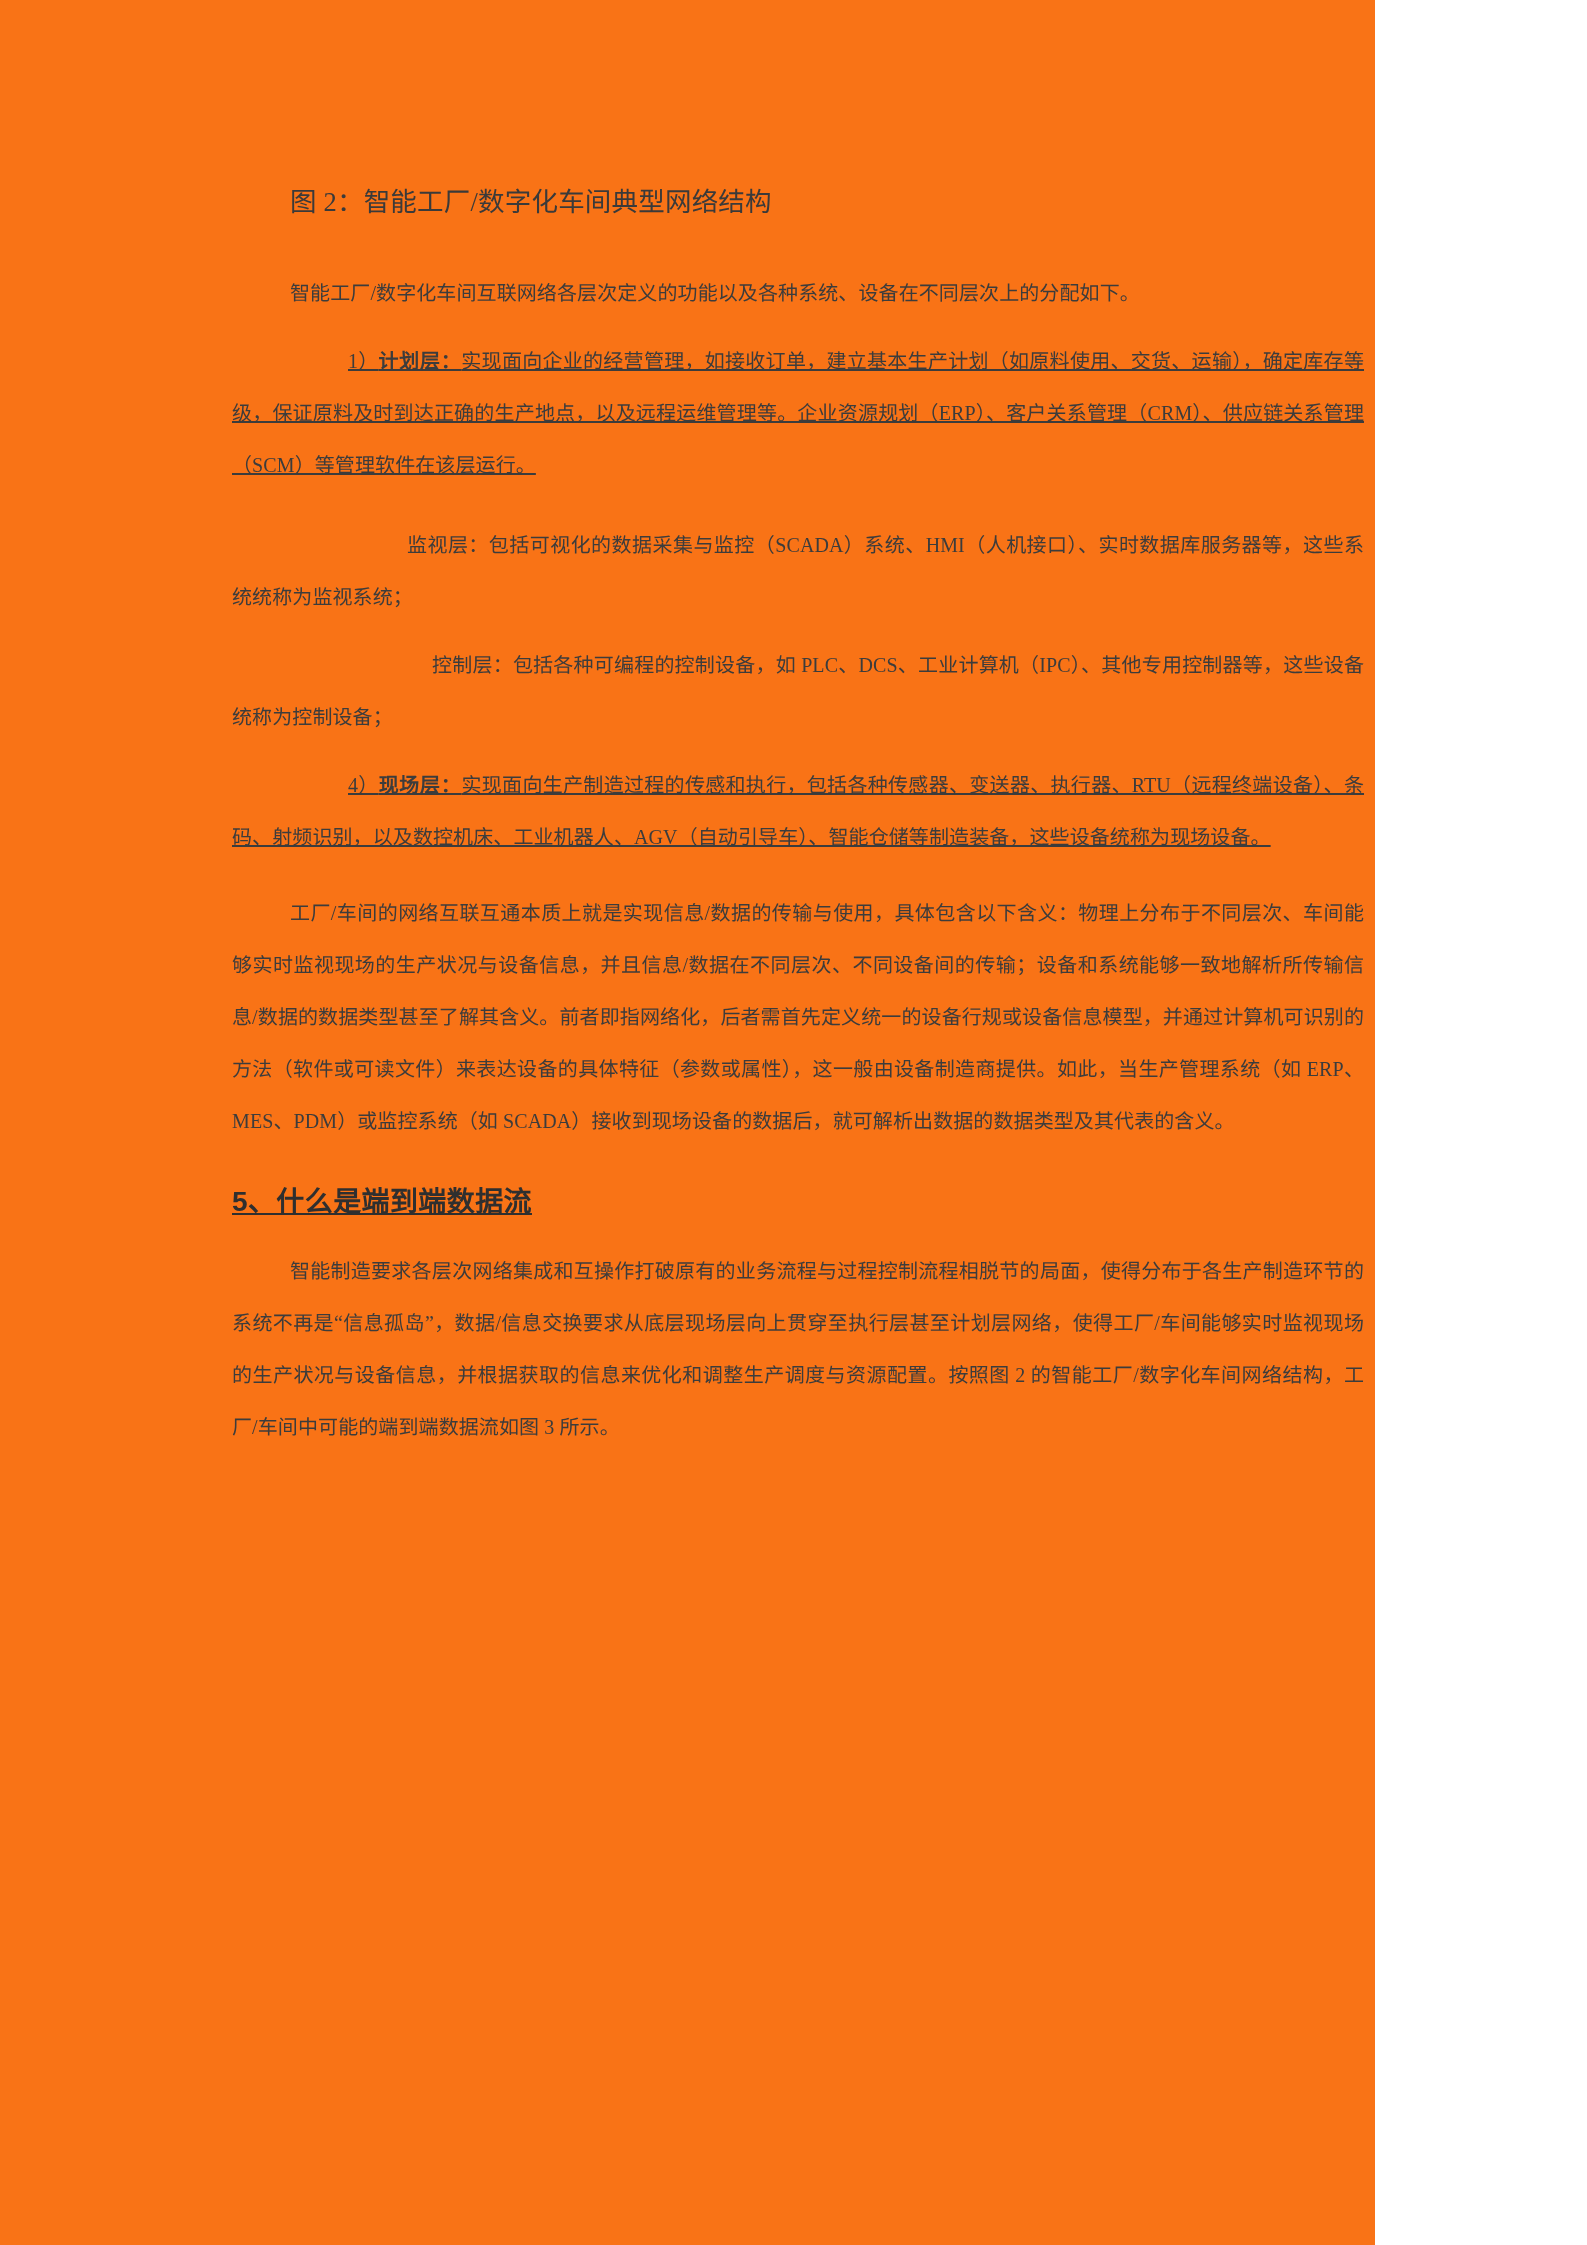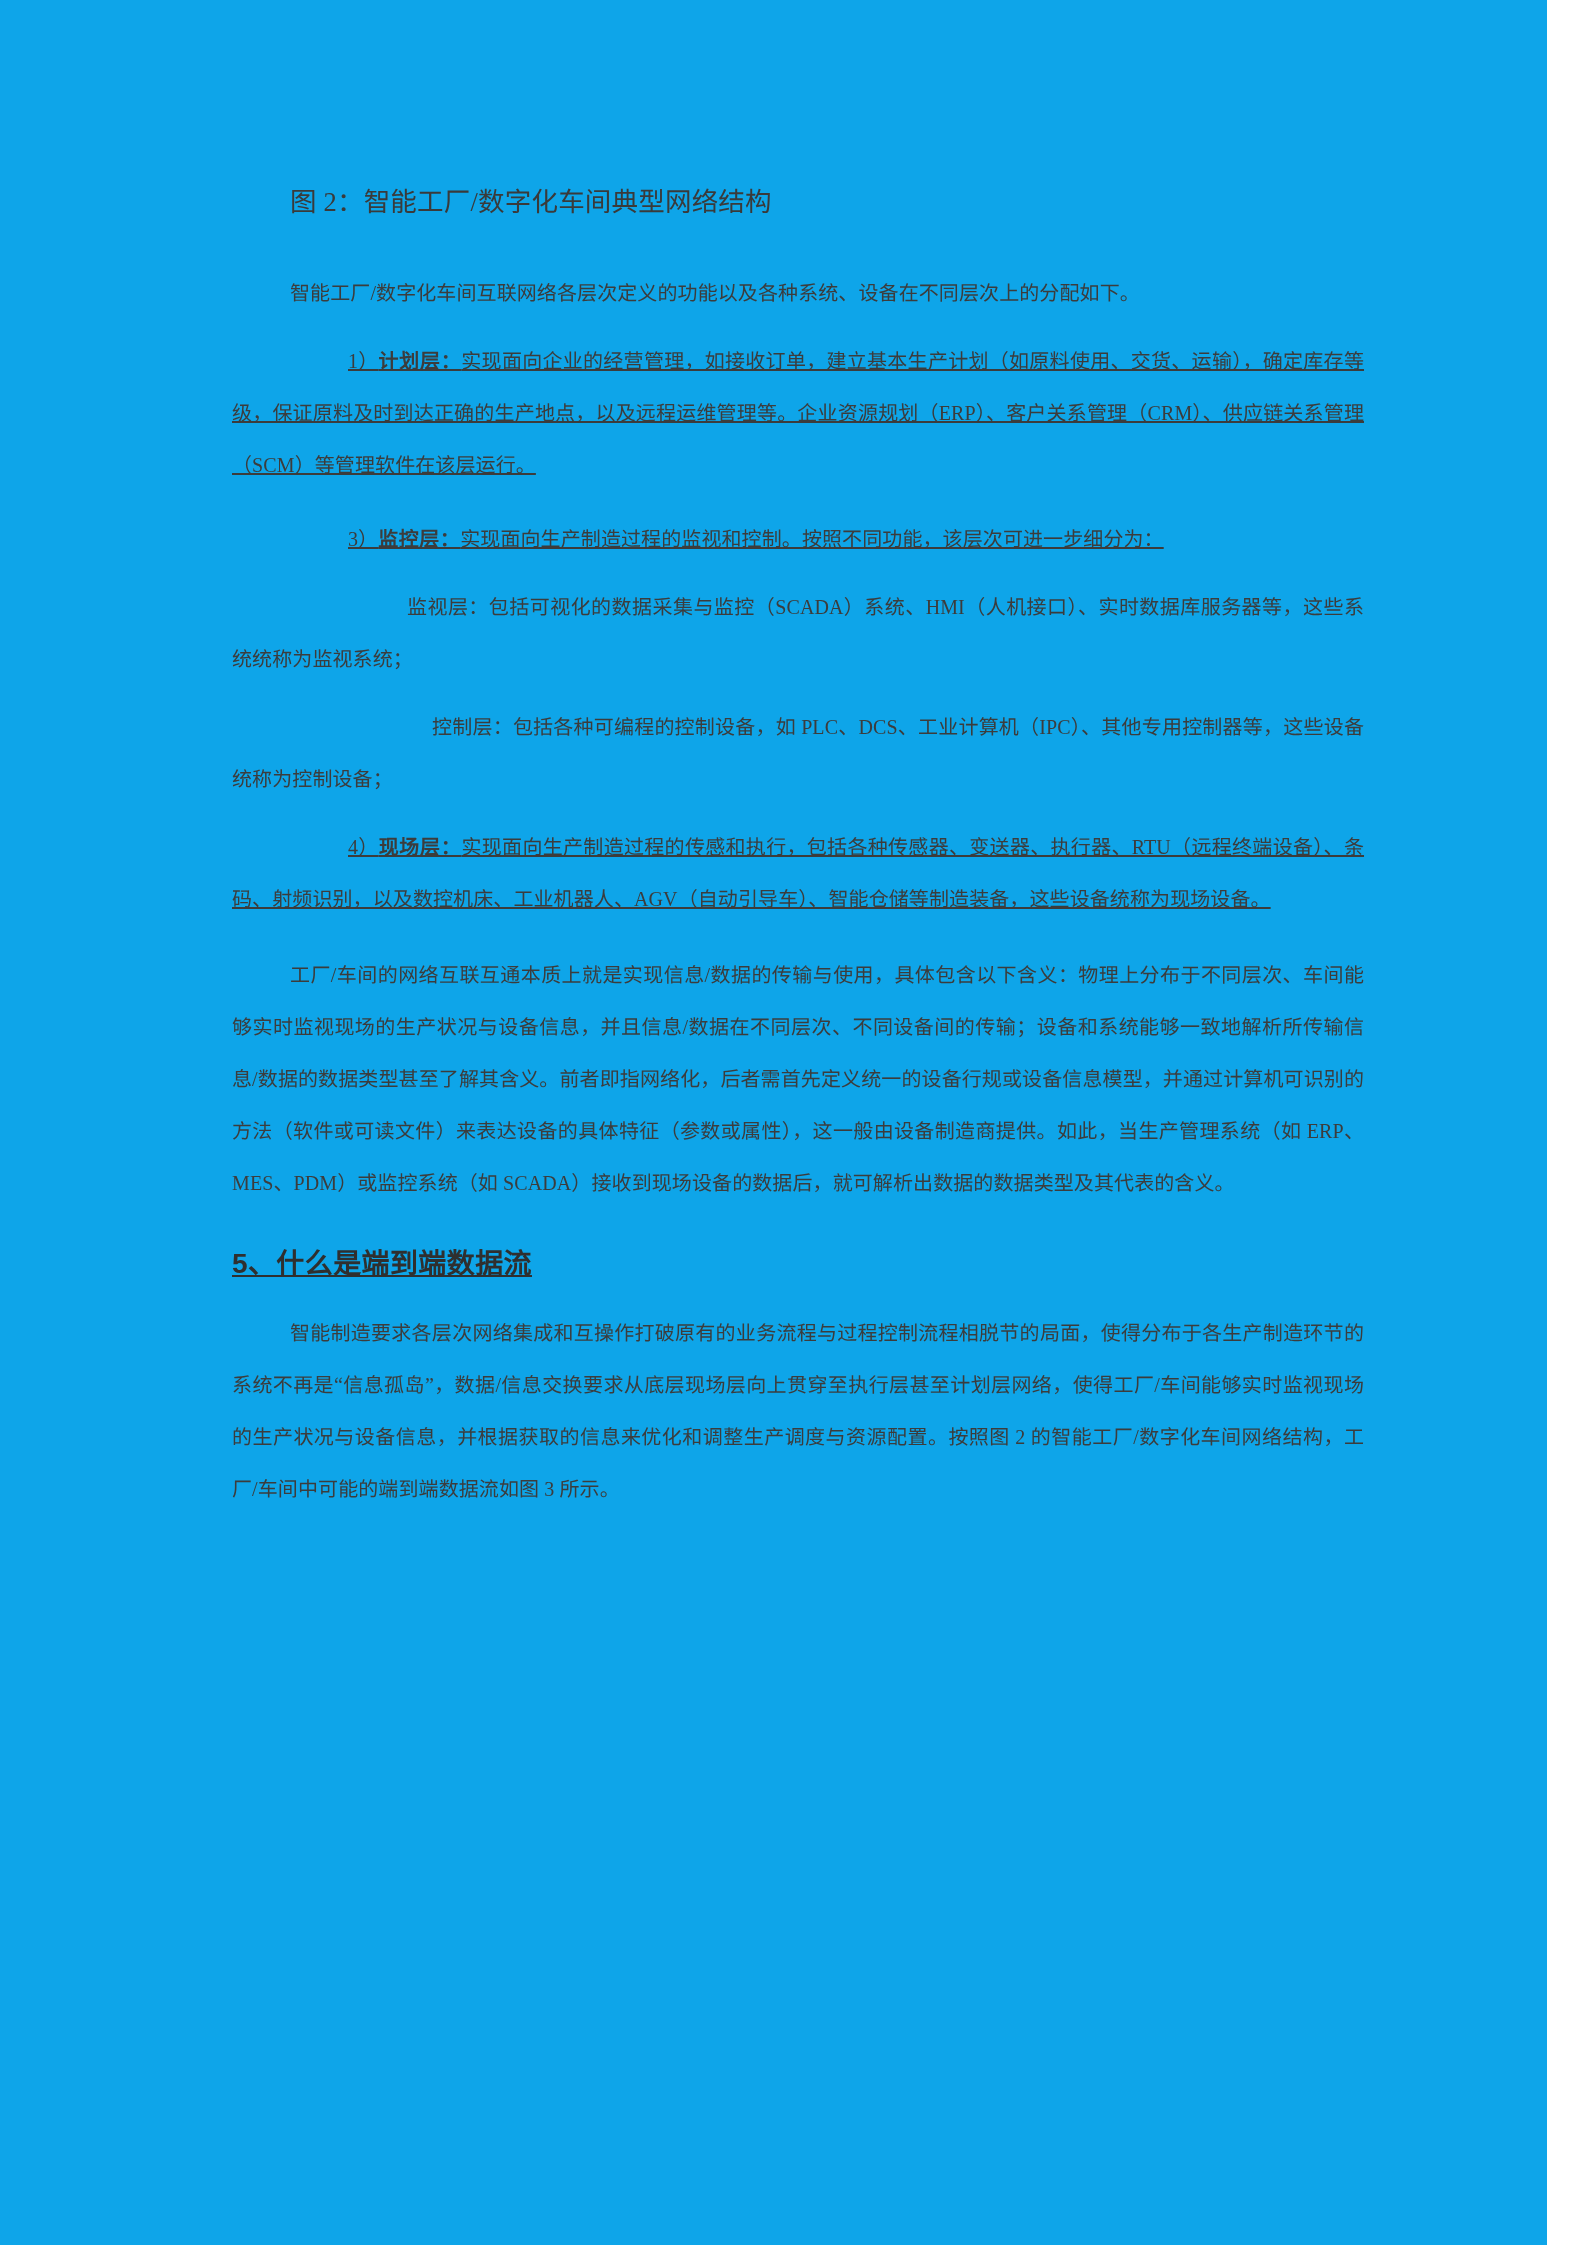--- a/index.html
+++ b/index.html
@@ -10,23 +10,23 @@
   }
   body {
     width: 1587px;
     height: 2245px;
     font-family: "Liberation Serif", "DejaVu Serif", serif;
     color: #3c3c3c;
     -webkit-font-smoothing: antialiased;
   }
   .page {
     position: relative;
-    width: 1547px;
+    width: 1375px;
     height: 2245px;
-    background: #0ea5e9;
+    background: #f97316;
     box-sizing: border-box;
   }
   .content {
     position: absolute;
     left: 232px;
     top: 182px;
     width: 1132px;
   }
 
   
@@ -92,23 +92,20 @@
 
     <p class="para indent3">
       <span class="num">1）</span><span class="lead">计划层：</span><span>实现面向企业的经营管理，如接收订单，建立基本生产计划（如原料使用、交货、运输），确定库存等级，保证原料及时到达正确的生产地点，以及远程运维管理等。企业资源规划（ERP）、客户关系管理（CRM）、供应链关系管理（SCM）等管理软件在该层运行。</span>
     </p>
 
     <div class="gap-sm"></div>
 
 
     <div class="gap-sm"></div>
 
-    <p class="para indent3">
-      <span class="num">3）</span><span class="lead">监控层：</span><span>实现面向生产制造过程的监视和控制。按照不同功能，该层次可进一步细分为：</span>
-    </p>
 
     <div class="gap-sm"></div>
 
     <p class="para indent4">
       <span>监视层：</span><span>包括可视化的数据采集与监控（SCADA）系统、HMI（人机接口）、实时数据库服务器等，这些系统统称为监视系统；</span>
     </p>
 
     <div class="gap-sm"></div>
 
     <p class="para indent5">

